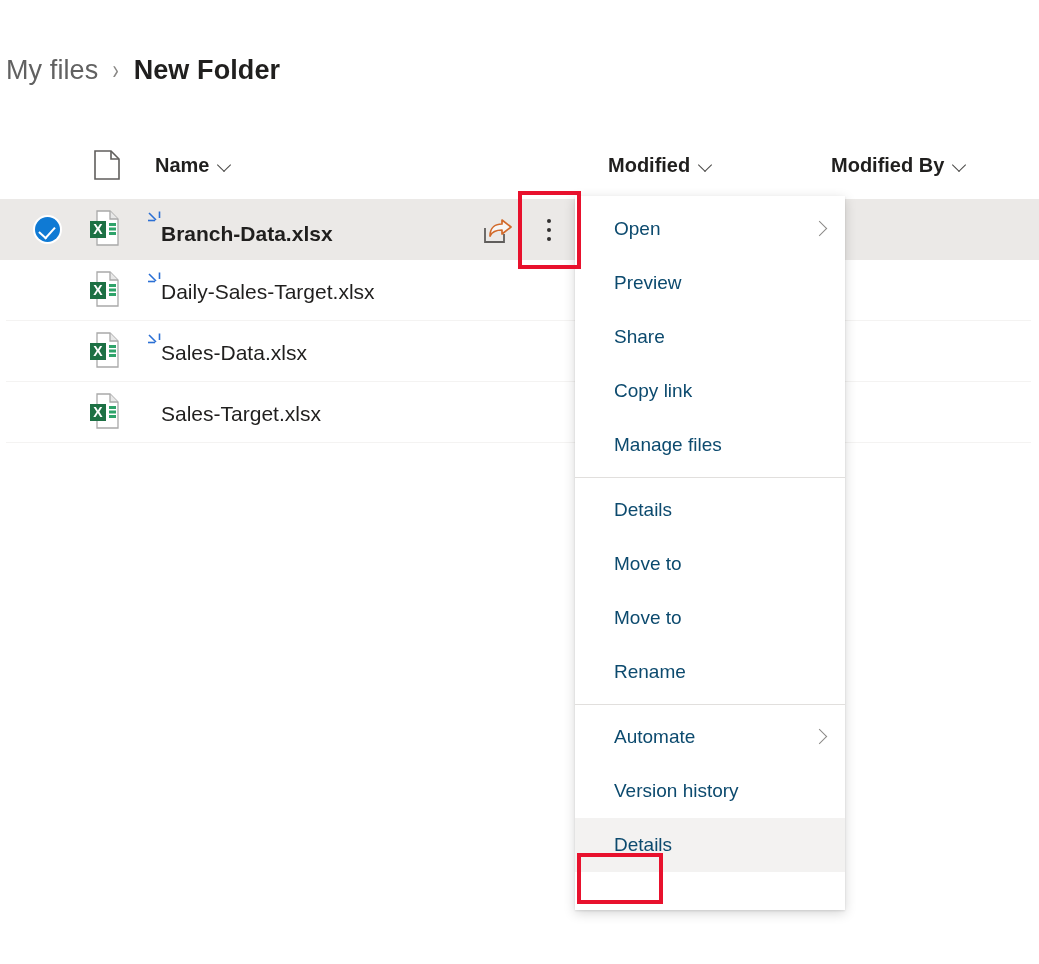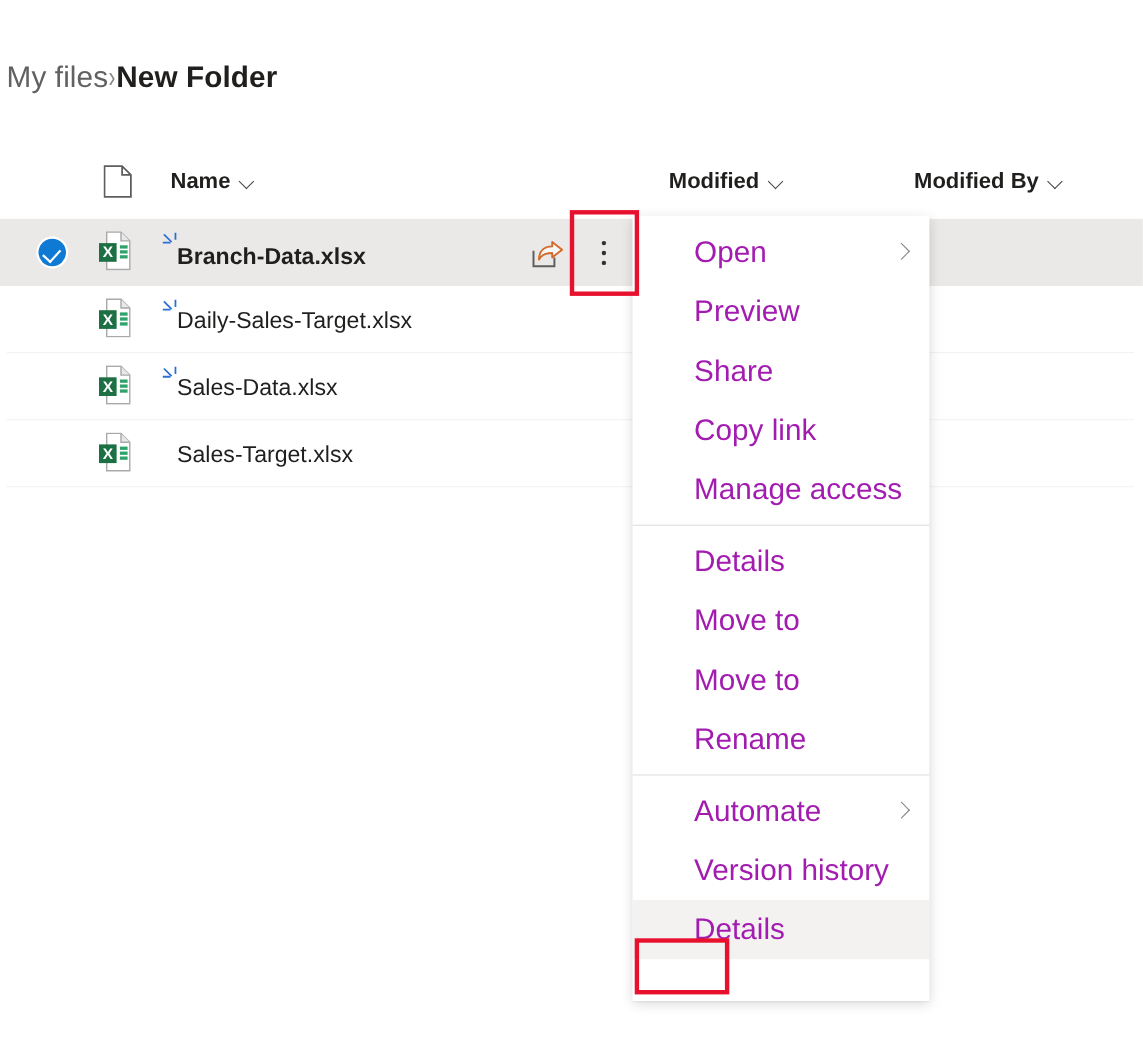--- a/index.html
+++ b/index.html
@@ -9,21 +9,21 @@
     background: #ffffff;
     font-family: "Liberation Sans", sans-serif;
     color: #323130;
     overflow: hidden;
   }
   #root { position: relative; width: 1039px; height: 964px; background:#fff; }
 
   
   .breadcrumb {
     position: absolute; left: 6px; top: 48px;
-    display: flex; align-items: center; gap: 0;
+    display: flex; align-items: center; gap: 14px;
     height: 44px;
   }
   .crumb-root {
     font-size: 27px; color: #616161; letter-spacing: .1px;
     white-space: nowrap;
   }
   .crumb-sep {
     font-size: 22px; color: #8a8886; font-weight: 300;
     transform: scaleX(.85) scaleY(1.25);
     display:inline-block;
@@ -125,22 +125,22 @@
     width: 270px; height: 714px;
     background: #ffffff;
     box-shadow: 0 3px 11px rgba(0,0,0,.17), 0 1px 2px rgba(0,0,0,.10);
     padding: 6px 0 6px 0;
   }
   .ctx-group { padding: 0; }
   .ctx-divider { height: 1px; background: #e1dfdd; margin: 5px 0 5px 0; }
   .ctx-item {
     position: relative; height: 54px;
     display: flex; align-items: center;
-    padding-left: 56px; padding-right: 18px;
-    font-size: 27px; color: #a21caf; white-space: nowrap;
+    padding-left: 39px; padding-right: 18px;
+    font-size: 19px; color: #0c4a6e; white-space: nowrap;
     cursor: default;
   }
   .ctx-item.hovered { background: #f3f2f1; }
   .ctx-sub {
     position: absolute; right: 18px; top: 50%;
     width: 16px; height: 16px; margin-top: -8px;
   }
   .ctx-sub::before {
     content: ""; position: absolute; left: 3px; top: 2px;
     width: 10px; height: 10px;
@@ -302,21 +302,21 @@
       <div class="ctx-item">
         <span>Preview</span>
       </div>
       <div class="ctx-item">
         <span>Share</span>
       </div>
       <div class="ctx-item">
         <span>Copy link</span>
       </div>
       <div class="ctx-item">
-        <span>Manage access</span>
+        <span>Manage files</span>
       </div>
     </div>
 
     <div class="ctx-divider"></div>
 
     <div class="ctx-group">
       <div class="ctx-item">
         <span>Details</span>
       </div>
       <div class="ctx-item">

